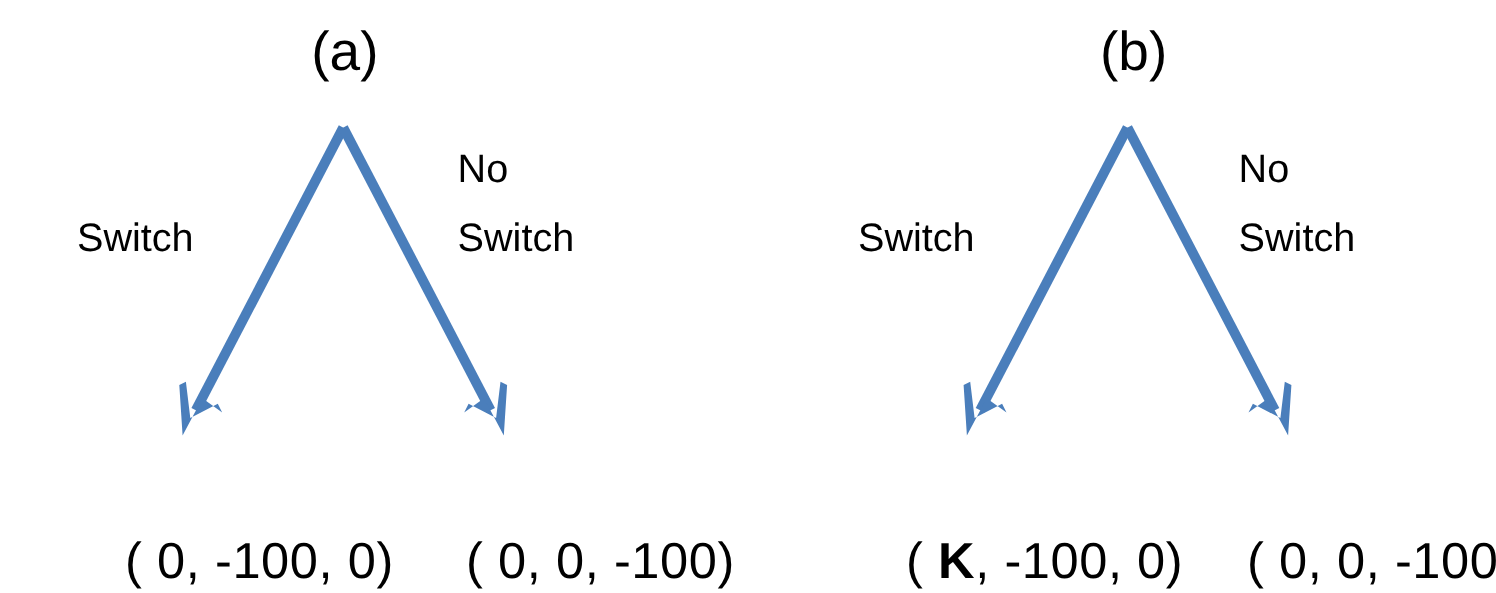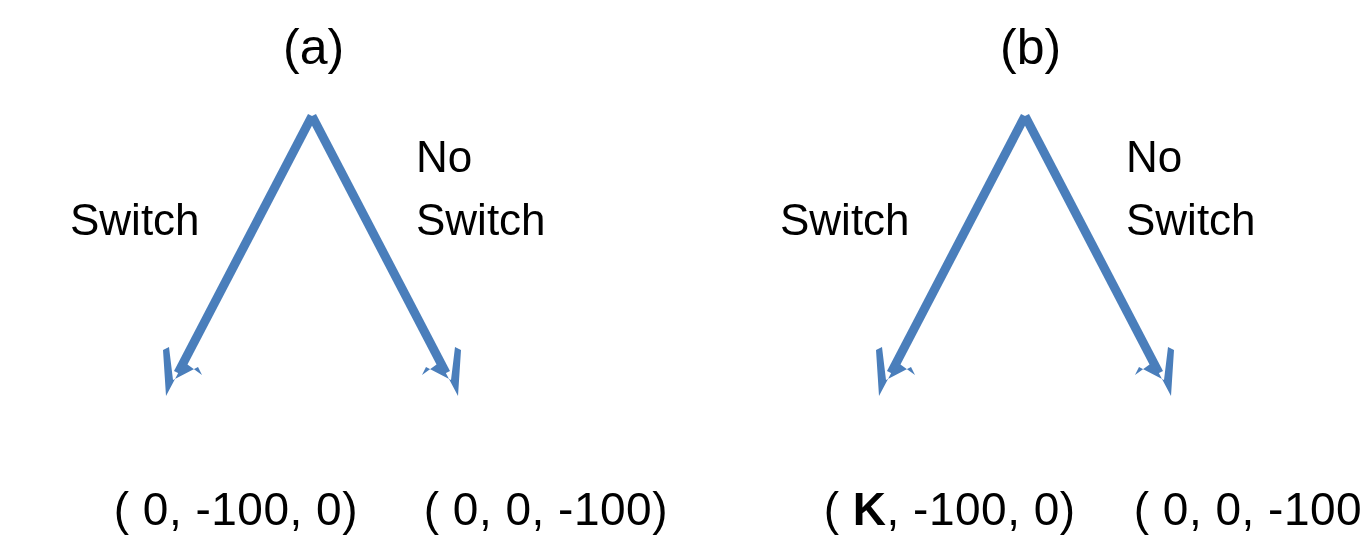--- a/index.html
+++ b/index.html
@@ -45,21 +45,21 @@
   }
 
   .panel-label {
     font-size: 50px;
     letter-spacing: 0px;
   }
   #label-a { left: 283px; top: 22px; }
   #label-b { left: 320px; top: 22px; }
 
   .branch-label {
-    font-size: 44px;
+    font-size: 36px;
     letter-spacing: 0px;
   }
   .label-switch-left  { left: 70px;  top: 198px; }
   .label-no           { left: 416px; top: 135px; }
   .label-switch-right { left: 416px; top: 198px; }
 
   .payoff {
     font-size: 46px;
     letter-spacing: 0.5px;
   }

